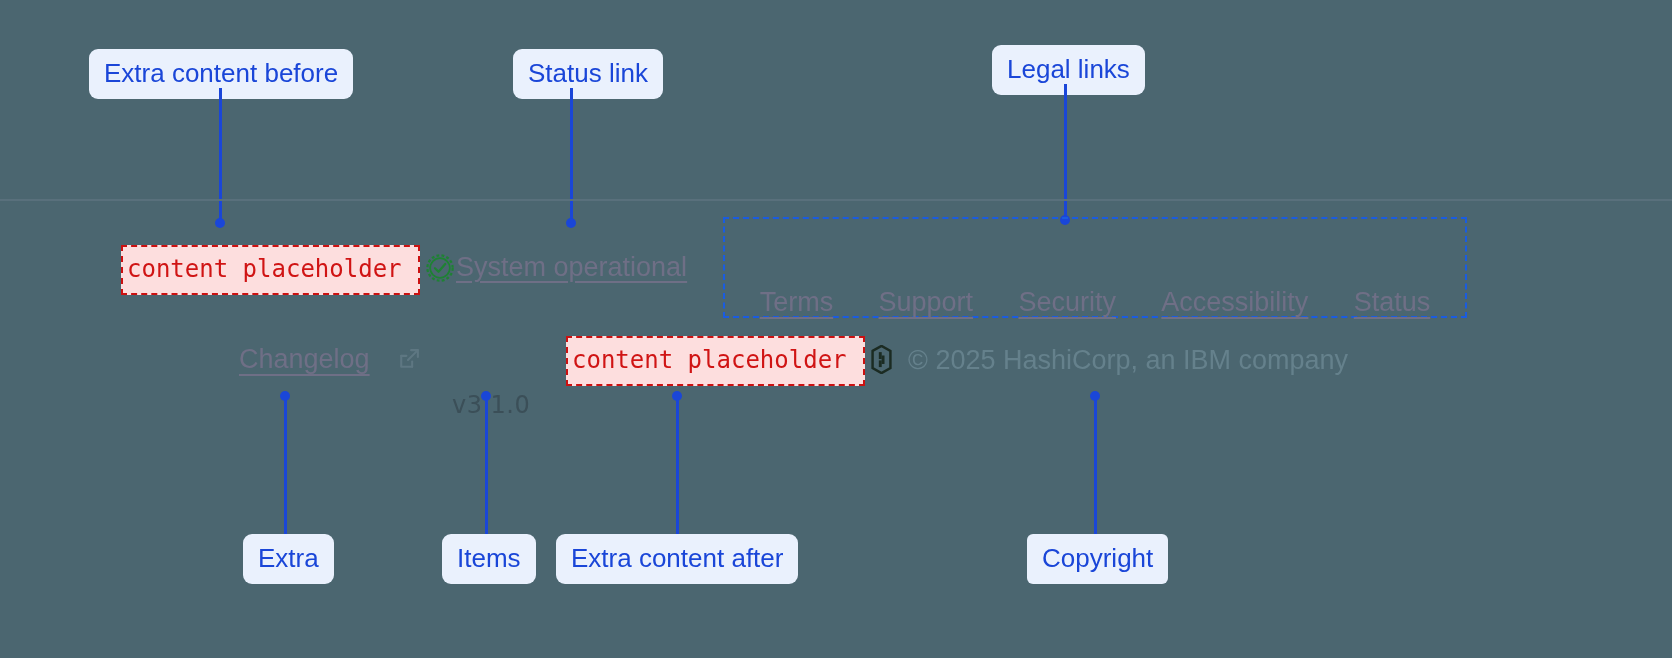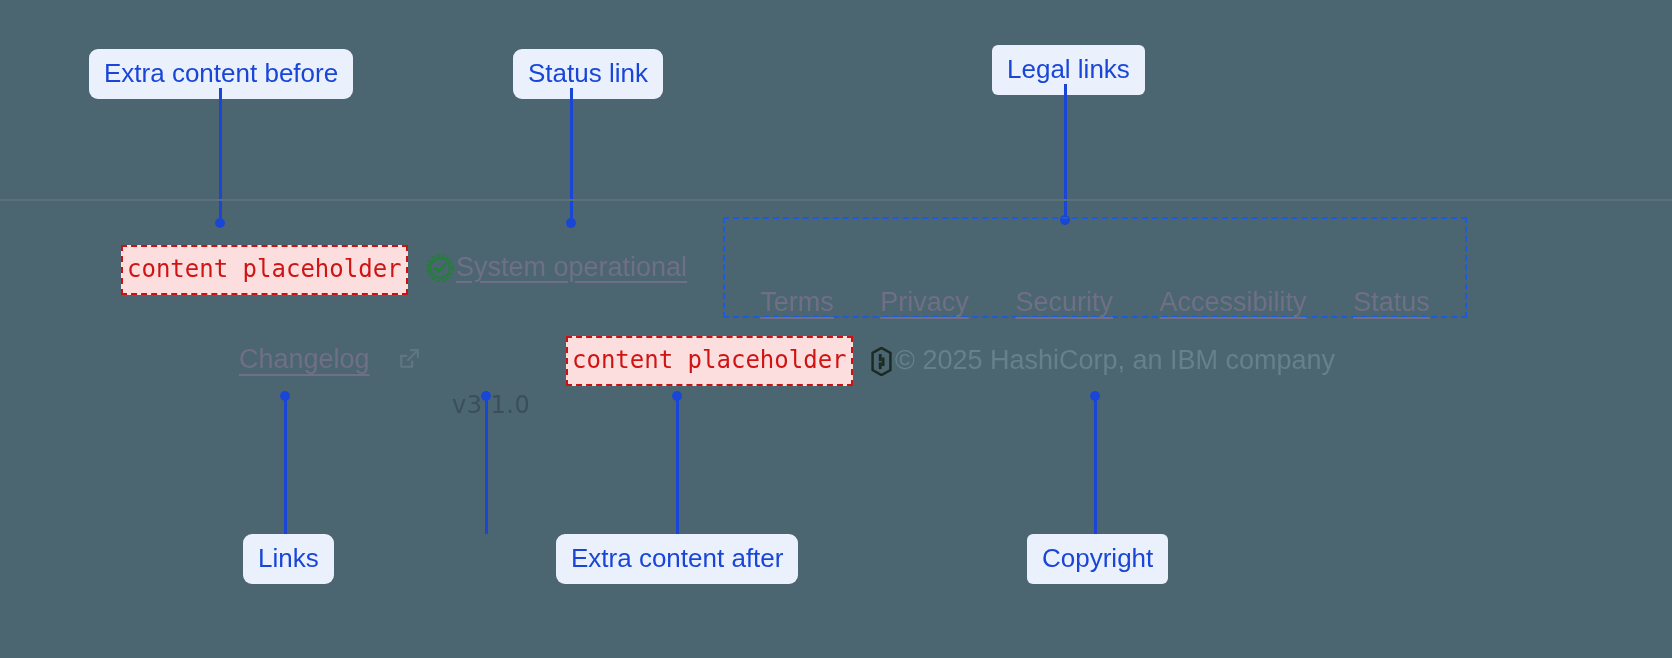--- a/index.html
+++ b/index.html
@@ -49,21 +49,21 @@
   }
 
   
   .placeholder {
     background: #fddede;
     border: 2px dashed #cc1111;
     color: #d01414;
     font-family: "DejaVu Sans Mono", monospace;
     font-size: 24px;
     line-height: 1;
-    padding: 10px 4px 12px 4px;
+    padding: 10px 16px 12px 4px;
     white-space: nowrap;
     position: absolute;
   }
 
   
   #status-link {
     position: absolute;
     display: flex;
     align-items: center;
     gap: 1px;
@@ -124,21 +124,22 @@
     font-size: 24px;
     font-family: "DejaVu Sans", sans-serif;
     letter-spacing: .5px;
     margin-top: 44px;
   }
 
   #copyright-group {
     position: absolute;
     left: 868px; top: 345px;
     display: flex;
-    align-items: flex-end;
+    align-items: flex-start;
+    gap: 13px;
   }
   #hashicorp-logo { width: 27px; height: 29px; display: block; }
   #copyright-text {
     color: #65818c;
     font-size: 27px;
     white-space: nowrap;
   }
 </style>
 </head>
 <body>
@@ -146,41 +147,41 @@
 <div id="stage">
 
   <div class="callout" style="left:89px; top:49px;">Extra content before</div>
   <div class="leader" style="left:219px; top:88px; height:137px;"></div>
   <div class="dot" style="left:215px; top:218px;"></div>
 
   <div class="callout" style="left:497px; top:49px;margin-left:16px;">Status link</div>
   <div class="leader" style="left:570px; top:88px; height:137px;"></div>
   <div class="dot" style="left:566px; top:218px;"></div>
 
-  <div class="callout" style="left:992px; top:45px;border-radius:6px;">Legal links</div>
+  <div class="callout" style="left:992px; top:45px;">Legal links</div>
   <div class="leader" style="left:1064px; top:84px; height:137px;"></div>
   <div class="dot" style="left:1060px; top:215px;"></div>
 
   <div id="footer"></div>
 
   <div class="placeholder" style="left:121px; top:245px;">content placeholder</div>
 
   <div id="status-link" style="left:425px; top:252px;">
     <svg id="status-icon" viewBox="0 0 32 32">
       <circle cx="16" cy="16" r="13.5" fill="none" stroke="#1e8233" stroke-width="2.4" stroke-dasharray="3 2.4"></circle>
       <circle cx="16" cy="16" r="10.5" fill="none" stroke="#1e8233" stroke-width="1.8"></circle>
       <path d="M10.6 16.2 L14.4 20 L21.6 11.8" fill="none" stroke="#1e8233" stroke-width="2.4" stroke-linecap="round" stroke-linejoin="round"></path>
     </svg>
     <span id="status-text">System operational</span>
   </div>
 
   <div id="legal-box"></div>
   <div id="legal-links">
     <a class="legal-link">Terms</a>
-    <a class="legal-link">Privacy</a>
+    <a class="legal-link">Support</a>
     <a class="legal-link">Security</a>
     <a class="legal-link">Accessibility</a>
     <a class="legal-link">Status</a>
   </div>
 
   <div id="changelog">
     <span id="changelog-text">Changelog</span>
     <svg id="external-icon" viewBox="0 0 24 24">
       <path d="M5 8.5 V19 H15.5" fill="none" stroke="#5e7782" stroke-width="2" stroke-linecap="round" stroke-linejoin="round"></path>
       <path d="M5 8.5 H10" fill="none" stroke="#5e7782" stroke-width="2" stroke-linecap="round"></path>
@@ -199,24 +200,25 @@
       <path d="M4 5.3 L12 0.8 L20 5.3 L20 20.7 L12 25.2 L4 20.7 Z" fill="none" stroke="#1b2b22" stroke-width="2.2"></path>
       <rect x="9.6" y="6.4" width="2.6" height="6.2" fill="#1b2b22"></rect>
       <rect x="12.1" y="9.4" width="2.6" height="7.6" fill="#1b2b22"></rect>
       <rect x="9.6" y="13.8" width="2.6" height="6.0" fill="#1b2b22"></rect>
     </svg>
     <span id="copyright-text">© 2025 HashiCorp, an IBM company</span>
   </div>
 
   <div class="dot" style="left:280px; top:391px;"></div>
   <div class="leader" style="left:284px; top:396px; height:138px;"></div>
-  <div class="callout" style="left:243px; top:534px;">Links</div>
+  <div class="callout" style="left:243px; top:534px;">Extra</div>
 
   <div class="dot" style="left:481px; top:391px;"></div>
   <div class="leader" style="left:485px; top:396px; height:138px;"></div>
+  <div class="callout" style="left:442px; top:534px;">Items</div>
 
   <div class="dot" style="left:672px; top:391px;"></div>
   <div class="leader" style="left:676px; top:396px; height:138px;"></div>
   <div class="callout" style="left:556px; top:534px;">Extra content after</div>
 
   <div class="dot" style="left:1090px; top:391px;"></div>
   <div class="leader" style="left:1094px; top:396px; height:138px;"></div>
   <div class="callout" style="left:1027px; top:534px;border-radius:6px;">Copyright</div>
 
 </div>

